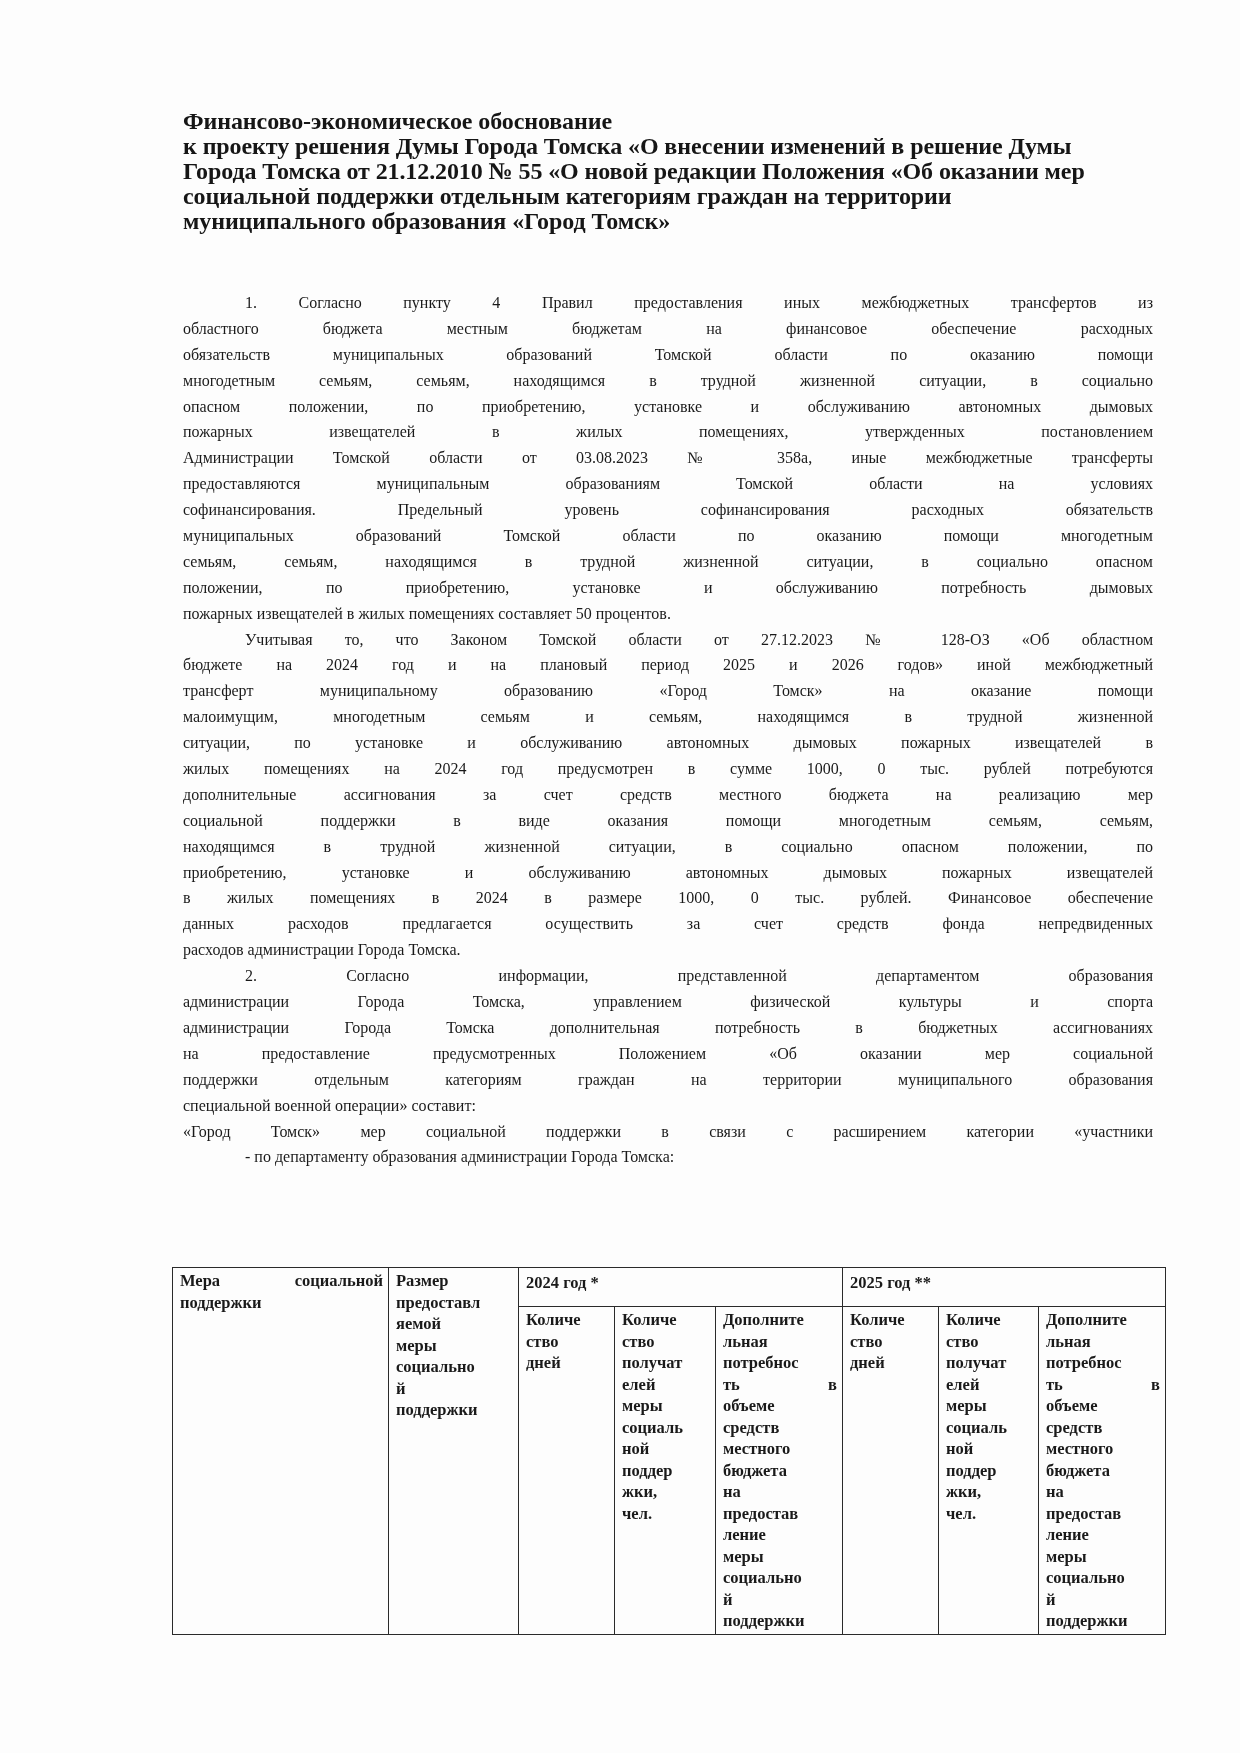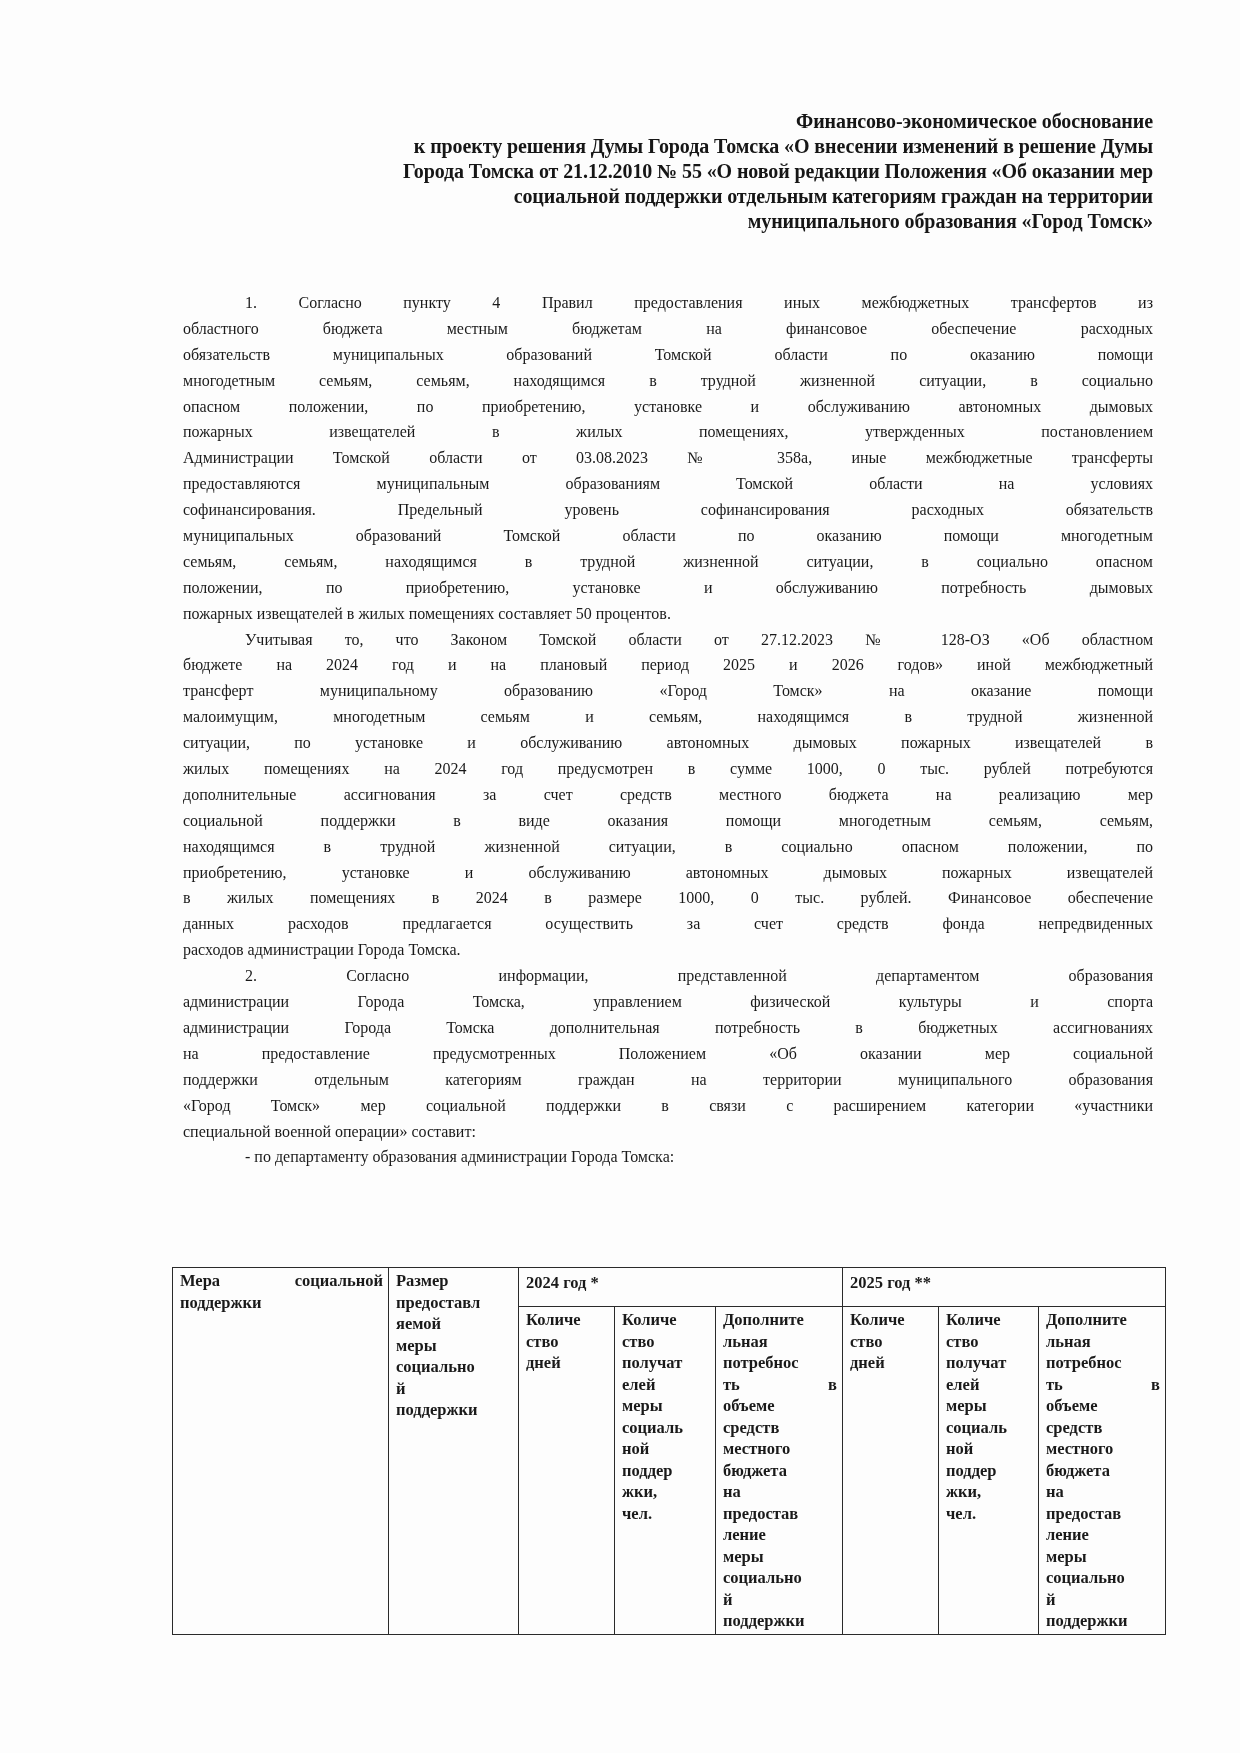--- a/index.html
+++ b/index.html
@@ -1,22 +1,22 @@
 <!DOCTYPE html>
 <html><head>
 <meta charset="utf-8">
 <style>
   html, body { margin: 0; padding: 0; background: #ffffff; }
   body { width: 1240px; height: 1753px; position: relative; overflow: hidden; }
   .page { position: absolute; left: 0; top: 0; width: 1240px; height: 1753px; background: #fdfdfd; }
   .title {
     position: absolute; left: 183px; top: 109px; width: 970px;
     font-family: "Liberation Serif", "DejaVu Serif", serif;
-    font-weight: bold; font-size: 20px; line-height: 25px; color: #161616;
-    text-align: right; letter-spacing: -0.1px;
+    font-weight: bold; font-size: 24px; line-height: 25px; color: #161616;
+    text-align: left; letter-spacing: -0.1px;
   }
   .title div { white-space: nowrap; }
   .body {
     position: absolute; left: 183px; top: 290px; width: 970px;
     font-family: "Liberation Serif", "DejaVu Serif", serif;
     font-size: 16px; line-height: 25.9px; color: #1a1a1a;
   }
   .line { display: block; height: 25.9px; white-space: nowrap; text-align: justify; text-align-last: justify; }
   .line.last { text-align-last: left; }
   .line.indent { padding-left: 62px; }
@@ -72,22 +72,22 @@
     <span class="line">приобретению, установке и обслуживанию автономных дымовых пожарных извещателей</span>
     <span class="line">в жилых помещениях в 2024 в размере 1000, 0 тыс. рублей. Финансовое обеспечение</span>
     <span class="line">данных расходов предлагается осуществить за счет средств фонда непредвиденных</span>
     <span class="line last">расходов администрации Города Томска.</span>
 
     <span class="line indent">2. Согласно информации, представленной департаментом образования</span>
     <span class="line">администрации Города Томска, управлением физической культуры и спорта</span>
     <span class="line">администрации Города Томска дополнительная потребность в бюджетных ассигнованиях</span>
     <span class="line">на предоставление предусмотренных Положением «Об оказании мер социальной</span>
     <span class="line">поддержки отдельным категориям граждан на территории муниципального образования</span>
+    <span class="line last">специальной военной операции» составит:</span>
     <span class="line">«Город Томск» мер социальной поддержки в связи с расширением категории «участники</span>
-    <span class="line last">специальной военной операции» составит:</span>
     <span class="line sub">- по департаменту образования администрации Города Томска:</span>
   </div>
 
   <table class="measures">
     <colgroup>
       <col style="width:216px">
         <col style="width:130px">
       <col style="width:96px">
         <col style="width:101px">
         <col style="width:127px">

